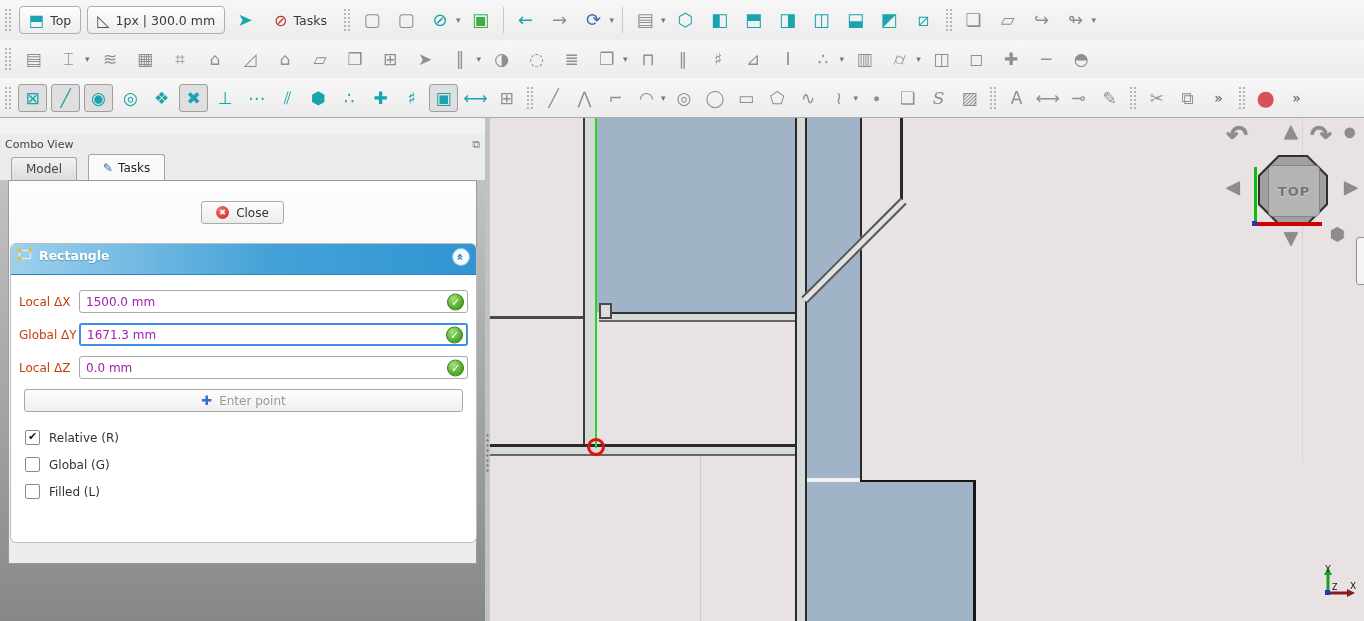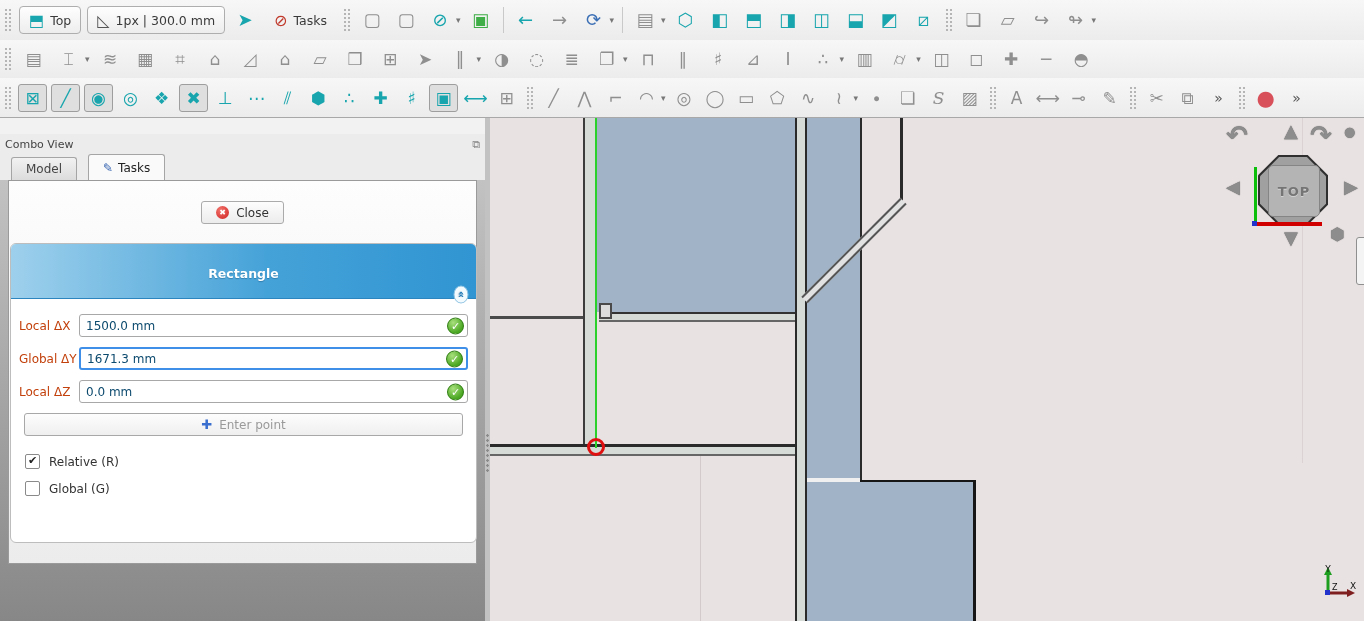--- a/index.html
+++ b/index.html
@@ -37,28 +37,28 @@
   .float-ico{color:#888;font-size:11px;}
   #tabs{height:26px;display:flex;align-items:flex-end;padding-left:3px;background:#ececec;}
   .tab{display:flex;align-items:center;gap:5px;height:22px;padding:0 14px;font-size:12px;color:#444;background:linear-gradient(#f2f2f2,#dcdcdc);border:1px solid #a5a5a5;border-bottom:none;border-radius:3px 3px 0 0;margin-right:3px;margin-left:8px;}
   .tab.active{background:#fafafa;height:25px;color:#222;}
   .pen{color:#2f5fae;font-size:12px;}
   #panel-body{position:absolute;left:0;top:46px;width:485px;height:457px;background:linear-gradient(#c2c2c2,#858585);}
   #task-content{position:absolute;left:8px;top:0;width:469px;height:384px;background:linear-gradient(#fdfdfd,#ececec);border:1px solid #9a9a9a;box-sizing:border-box;}
   #close-btn{display:flex;align-items:center;gap:7px;margin:20px auto 0;height:23px;padding:0 14px;border:1px solid #ababab;border-radius:3px;background:linear-gradient(#fdfdfd,#ececec);font-size:12px;color:#333;font-family:inherit;}
   .close-ico{display:inline-flex;align-items:center;justify-content:center;width:13px;height:13px;border-radius:50%;background:radial-gradient(circle at 35% 30%,#f2726a,#cf2222);color:#fff;font-size:8px;}
   #task-card{position:absolute;left:1px;top:62px;width:465px;height:298px;background:#fff;border:1px solid #bdbdbd;border-radius:6px;}
-  #task-header{display:flex;align-items:center;gap:6px;height:22px;padding:16px 6px;border-radius:5px 5px 0 0;background:linear-gradient(90deg,#9ed0ec,#45a2d8 55%,#3095d2);border-bottom:1px solid #2d85c0;color:#fff;font-size:12.5px;font-weight:bold;text-shadow:0 1px 1px rgba(0,60,100,.35);flex-direction:column;}
+  #task-header{display:flex;gap:6px;height:22px;padding:4px 6px;border-radius:5px 5px 0 0;background:linear-gradient(90deg,#9ed0ec,#45a2d8 55%,#3095d2);border-bottom:1px solid #2d85c0;color:#fff;font-size:12.5px;font-weight:bold;text-shadow:0 1px 1px rgba(0,60,100,.35);}
   .collapse{margin-left:auto;width:16px;height:16px;border-radius:50%;background:#f4fbff;border:1px solid #8fc3e2;color:#1d7ab8;font-size:11px;font-weight:bold;display:flex;align-items:center;justify-content:center;transform:rotate(90deg);}
   #fields-box{padding-top:15px;}
   .field-row{display:flex;align-items:center;margin:0 8px 10px 8px;height:23px;}
   .field-label{width:60px;font-size:12px;color:#c2410c;}
   .field-input{position:relative;flex:1;height:23px;border:1px solid #a8a8a8;border-radius:3px;background:#fff;box-sizing:border-box;display:flex;align-items:center;}
   .field-input.focused{border:2px solid #3f8fe8;}
-  .field-value{font-size:12px;color:#0c4a6e;padding-left:6px;}
+  .field-value{font-size:12px;color:#a21caf;padding-left:6px;}
   .check-ico{position:absolute;right:3px;top:50%;transform:translateY(-50%);width:17px;height:17px;border-radius:50%;background:radial-gradient(circle at 35% 28%,#a8e07c,#4aa722 70%);border:1px solid #2f7d12;box-sizing:border-box;color:#fff;font-size:11px;font-weight:bold;display:flex;align-items:center;justify-content:center;}
   #enter-point{display:flex;align-items:center;justify-content:center;gap:7px;margin:2px 13px 0;width:calc(100% - 26px);height:23px;border:1px solid #a8a8a8;border-radius:3px;background:linear-gradient(#fdfdfd,#efefef);font-size:12px;color:#9a9a9a;font-family:inherit;}
   .ep-ico{color:#3a6fd0;font-size:13px;}
   #checks{margin:12px 0 0 14px;}
   .check-row{display:flex;align-items:center;gap:9px;height:27px;}
   .checkbox{width:13px;height:13px;background:#fff;border:1px solid #8a8a8a;border-radius:2px;font-size:11px;line-height:12px;text-align:center;color:#222;}
   .check-label{font-size:12px;color:#333;}
 
   #splitter{position:absolute;left:485px;top:118px;width:5px;height:503px;background:#c2c2c2;}
   #splitter .grip-dots{position:absolute;left:1px;top:315px;width:3px;height:40px;background-image:radial-gradient(#8a8a8a 1px,transparent 1.2px);background-size:3px 5px;}
@@ -302,20 +302,24 @@
           </button>
           <div id="checks">
               <div class="check-row">
                 <span class="checkbox">✔</span>
                 <span class="check-label">Relative (R)</span>
               </div>
               <div class="check-row">
                 <span class="checkbox"></span>
                 <span class="check-label">Global (G)</span>
               </div>
+              <div class="check-row">
+                <span class="checkbox"></span>
+                <span class="check-label">Filled (L)</span>
+              </div>
             </div>
         </div>
       </div>
     </div>
   </div>
 
   <div id="splitter">
       <div class="grip-dots"></div>
     </div>
 

